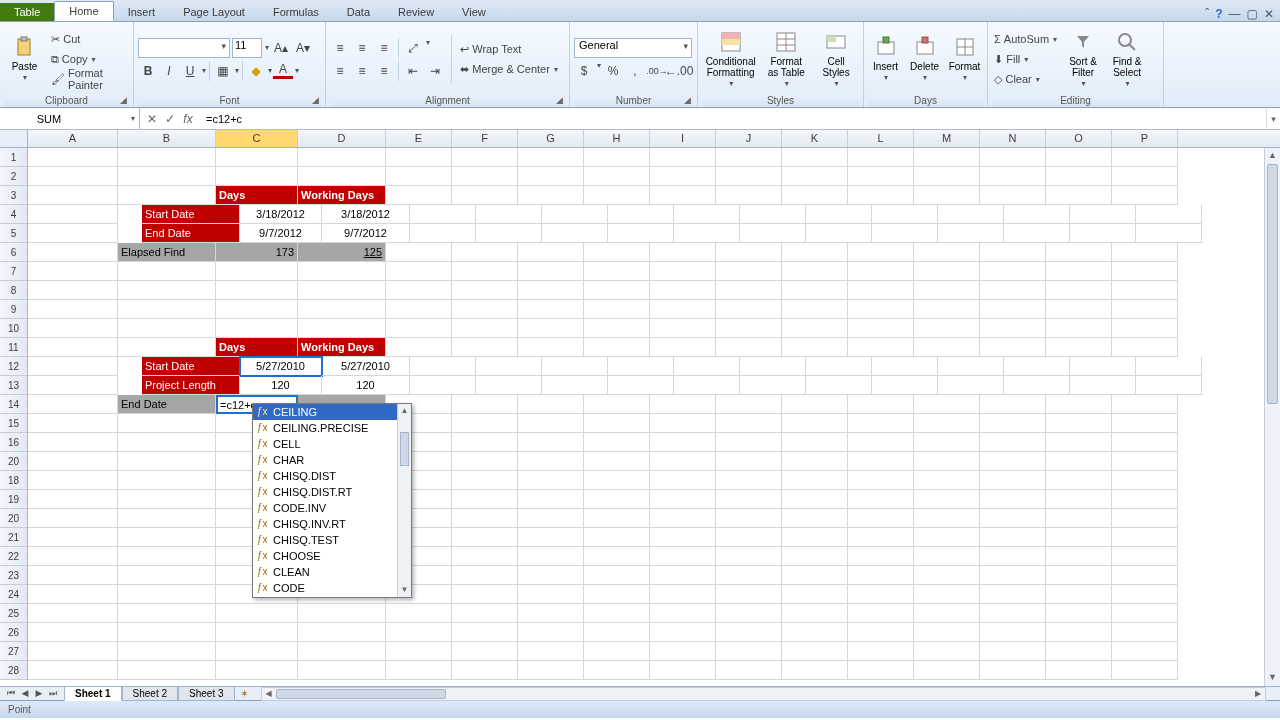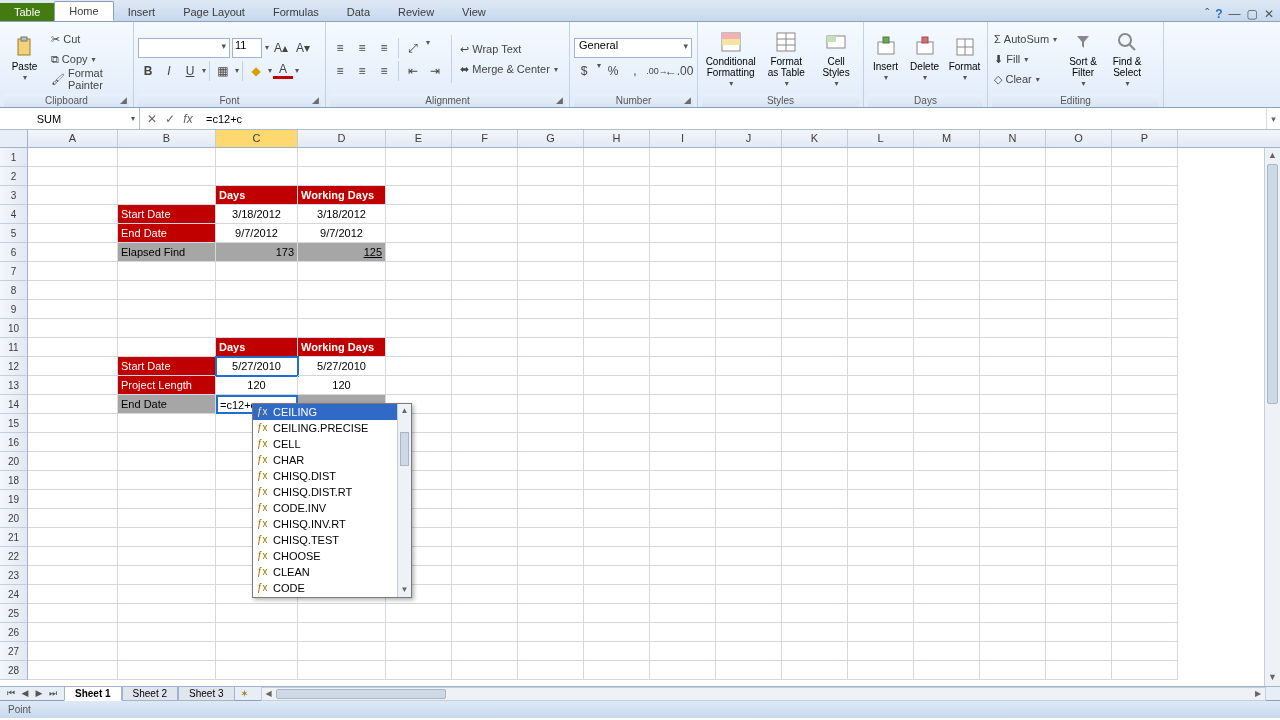--- a/index.html
+++ b/index.html
@@ -50,21 +50,21 @@
 .col-headers { display: flex; position: absolute; top: 0; left: 0; height: 18px; background: linear-gradient(#f3f6fb, #e2e9f3); border-bottom: 1px solid #9fb4cf; user-select: none; width: 1280px; }
 .corner { width: 28px; border-right: 1px solid #9fb4cf; background: #e8eef7; }
 .ch { border-right: 1px solid #c3cddb; text-align: center; font-size: 11px; color: #3b3b3b; line-height: 17px; }
 .ch.sel { background: #ffd86f; }
 .row-headers { position: absolute; top: 18px; left: 0; width: 28px; background: linear-gradient(90deg,#f3f6fb,#e2e9f3); border-right: 1px solid #9fb4cf; }
 .rh { height: 19px; border-bottom: 1px solid #c3cddb; text-align: center; font-size: 10px; color: #3b3b3b; line-height: 19px; }
 .rows { position: absolute; top: 18px; left: 28px; }
 .row { display: flex; height: 19px; }
 .cell { border-right: 1px solid #d4d8de; border-bottom: 1px solid #d4d8de; font-size: 11px; line-height: 18px; overflow: hidden; white-space: nowrap; padding: 0 3px; }
 .red-hdr { background: #c00000; color: #fff; font-weight: bold; }
-.red-hdr2 { background: #c00000; color: #fff; }
+.red-hdr2 { background: #c00000; color: #fff; margin-left: 24px; }
 .grey-cell { background: #a6a6a6; color: #000; }
 .grey-cell.r { text-align: right; }
 .c-center { text-align: center; }
 .editing { border: 2px solid #1f6fd0; background: #fff; text-align: left; padding: 0 2px; font-size: 11px; line-height: 16px; }
 .vscroll { position: absolute; right: 0; top: 18px; width: 16px; bottom: 0; background: #eef2f7; border-left: 1px solid #c3cddb; }
 .vscroll .thumb { position: absolute; left: 2px; right: 2px; top: 16px; height: 240px; background: #cfd8e5; border: 1px solid #a8b6ca; border-radius: 2px; }
 .vscroll .arr { height: 16px; text-align: center; font-size: 9px; color: #666; line-height: 15px; }
 
 
 .ac-popup { position: absolute; background: #fff; border: 1px solid #7a7a7a; box-shadow: 2px 2px 4px rgba(0,0,0,0.3); font-size: 11px; z-index: 50; }

